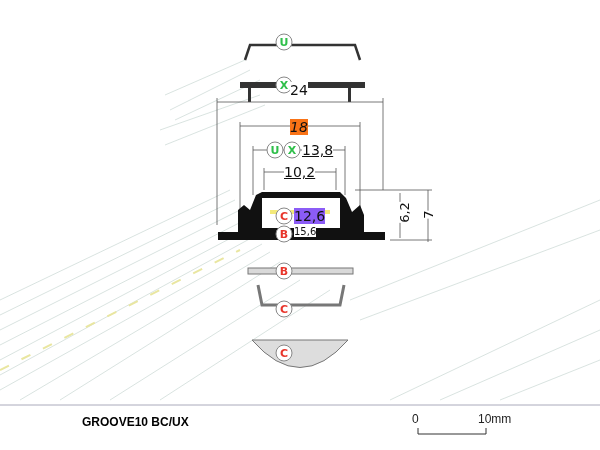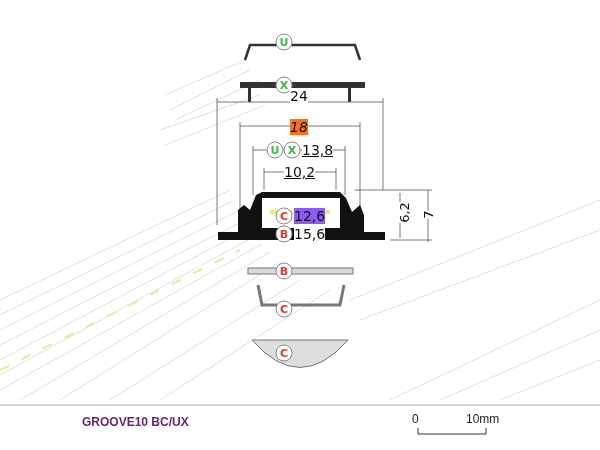--- a/index.html
+++ b/index.html
@@ -1,21 +1,21 @@
 <!DOCTYPE html>
 <html><head>
 <meta charset="utf-8">
 <style>
   html,body{margin:0;padding:0;background:#fff;}
   body{width:600px;height:450px;position:relative;overflow:hidden;font-family:"Liberation Sans",sans-serif;}
   svg{position:absolute;left:0;top:0;}
   .lbl{position:absolute;font-family:"DejaVu Sans",sans-serif;color:#111;}
-  .title{position:absolute;left:82px;top:415px;font-size:12px;font-weight:bold;color:#701a75;font-family:"Liberation Sans",sans-serif;}
+  .title{position:absolute;left:82px;top:415px;font-size:12px;font-weight:bold;color:#000000;font-family:"Liberation Sans",sans-serif;}
   .scale0{position:absolute;left:412px;top:412px;font-size:12px;color:#222;}
-  .scale10{position:absolute;left:466px;top:412px;font-size:12px;color:#222;}
+  .scale10{position:absolute;left:478px;top:412px;font-size:12px;color:#222;}
 </style>
 </head>
 <body>
 
 <svg width="600" height="450">
 
   <g stroke="#cfdcd8" stroke-width="0.8" fill="none">
     <path d="M0 330 L240 210"></path>
       <path d="M0 345 L245 220"></path>
       <path d="M0 360 L250 228"></path>
@@ -96,24 +96,24 @@
       <text x="284" y="238" fill="#e8352b">B</text>
     <circle cx="284" cy="271" r="8" fill="#fff" stroke="#888"></circle>
       <text x="284" y="275" fill="#e8352b">B</text>
     <circle cx="284" cy="309" r="8" fill="#fff" stroke="#888"></circle>
       <text x="284" y="313" fill="#e8352b">C</text>
     <circle cx="284" cy="353" r="8" fill="#fff" stroke="#888"></circle>
       <text x="284" y="357" fill="#e8352b">C</text>
   </g>
 </svg>
 
-<span class="lbl" style="left:290px;top:88px;font-size:14px;background:#fff;">24</span>
+<span class="lbl" style="left:290px;top:82px;font-size:14px;background:#fff;">24</span>
 <span class="lbl" style="left:290px;top:119px;font-size:14px;background:#f97316;font-style:italic;">18</span>
 <span class="lbl" style="left:302px;top:142px;font-size:14px;background:#fff;text-decoration:underline;">13,8</span>
 <span class="lbl" style="left:284px;top:164px;font-size:14px;background:#fff;text-decoration:underline;">10,2</span>
 <span class="lbl" style="left:294px;top:208px;font-size:14px;background:#8b5cf6;">12,6</span>
-<span class="lbl" style="left:294px;top:226px;font-size:14px;background:#fff;">15,6</span>
+<span class="lbl" style="left:294px;top:226px;font-size:10px;background:#fff;">15,6</span>
 <span class="lbl" style="left:394px;top:205px;font-size:13px;transform:rotate(-90deg);background:#fff;">6,2</span>
 <span class="lbl" style="left:424px;top:207px;font-size:13px;transform:rotate(-90deg);background:#fff;">7</span>
 
 <div class="title">GROOVE10 BC/UX</div>
 <div class="scale0">0</div>
 <div class="scale10">10mm</div>
 
 </body></html>

